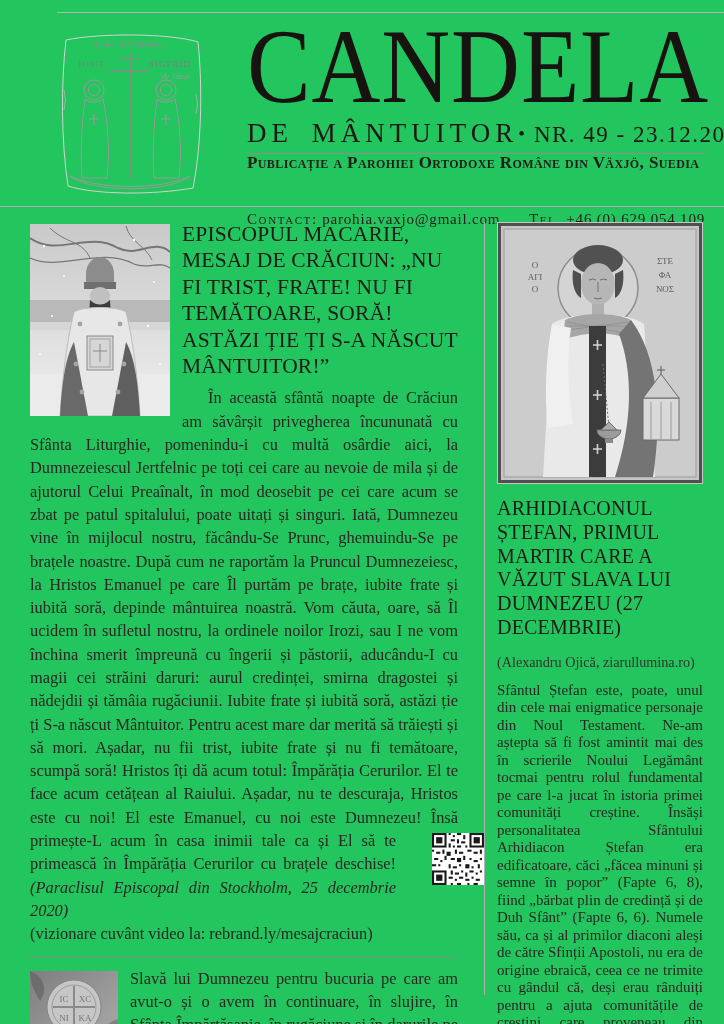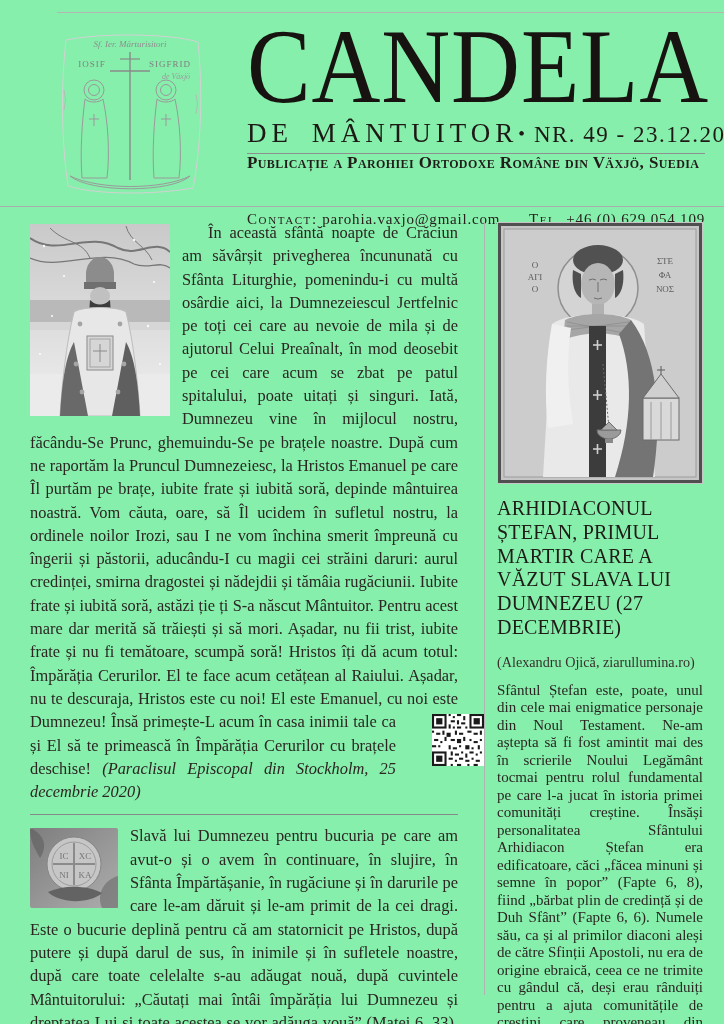--- a/index.html
+++ b/index.html
@@ -1,16 +1,16 @@
 <!DOCTYPE html>
 <html><head>
 <meta charset="utf-8">
 <style>
   html,body{margin:0;padding:0;background:#ffffff;}
-  .page{position:relative;width:724px;height:1024px;background:#86efac;overflow:hidden;
+  .page{position:relative;width:724px;height:1024px;background:#22c55e;overflow:hidden;
         font-family:"Liberation Serif","DejaVu Serif",serif;color:#2a2522;}
   .rule{position:absolute;height:1px;background:#b5b5b5;}
   .top-rule{left:57px;right:0;top:12px;}
   .header-bottom-rule{left:0;right:0;top:206px;background:#adadad;}
 
   
   .sketch{position:absolute;left:54px;top:30px;width:152px;height:168px;}
   .masthead{position:absolute;left:247px;top:14px;width:458px;}
   .mast-title{font-size:106px;line-height:106px;letter-spacing:1px;color:#171310;
               transform:scaleX(0.9);transform-origin:0 0;white-space:nowrap;font-weight:400;}
@@ -158,20 +158,21 @@
           <circle cx="34" cy="52" r="1.1"></circle>
           <circle cx="104" cy="16" r="1.2"></circle>
         <circle cx="124" cy="58" r="1.1"></circle>
           <circle cx="22" cy="92" r="1.1"></circle>
           <circle cx="118" cy="102" r="1.2"></circle>
         <circle cx="10" cy="130" r="1.1"></circle>
           <circle cx="130" cy="140" r="1.1"></circle>
       </g>
     </svg>
 
+    <h2 class="left-title">EPISCOPUL MACARIE, MESAJ DE CRĂCIUN: „NU FI TRIST, FRATE! NU FI TEMĂTOARE, SORĂ! ASTĂZI ȚIE ȚI S-A NĂSCUT MÂNTUITOR!”</h2>
 
     <p class="body-text indent"><span>În această sfântă noapte de Crăciun am săvârșit privegherea încununată cu Sfânta Liturghie, pomenindu-i cu multă osârdie aici, la Dumnezeiescul Jertfelnic pe toți cei care au nevoie de mila și de ajutorul Celui Preaînalt, în mod deosebit pe cei care acum se zbat pe patul spitalului, poate uitați și singuri. Iată, Dumnezeu vine în mijlocul nostru, făcându-Se Prunc, ghemuindu-Se pe brațele noastre. După cum ne raportăm la Pruncul Dumnezeiesc, la Hristos Emanuel pe care Îl purtăm pe brațe, iubite frate și iubită soră, depinde mântuirea noastră. Vom căuta, oare, să Îl ucidem în sufletul nostru, la ordinele noilor Irozi, sau I ne vom închina smerit împreună cu îngerii și păstorii, aducându-I cu magii cei străini daruri: aurul credinței, smirna dragostei și nădejdii și tămâia rugăciunii. Iubite frate și iubită soră, astăzi ție ți S-a născut Mântuitor. Pentru acest mare dar merită să trăiești și să mori. Așadar, nu fii trist, iubite frate și nu fi temătoare, scumpă soră! Hristos îți dă acum totul: Împărăția Cerurilor. El te face acum cetățean al Raiului. Așadar, nu te descuraja, Hristos este cu noi! El este Emanuel, cu noi este Dumnezeu! Însă primește-L</span>
       <span class="qr">
         <svg viewBox="0 0 25 25" width="52" height="52">
           <rect width="25" height="25" fill="#ffffff"></rect>
           <g fill="#1a1a1a">
             <rect x="0" y="0" width="7" height="7"></rect>
               <rect x="18" y="0" width="7" height="7"></rect>
             <rect x="0" y="18" width="7" height="7"></rect>
             <rect x="1" y="1" width="5" height="5" fill="#ffffff"></rect>
@@ -232,20 +233,21 @@
               <rect x="21" y="22" width="2" height="1"></rect>
             <rect x="9" y="24" width="1" height="1"></rect>
               <rect x="12" y="24" width="2" height="1"></rect>
             <rect x="17" y="24" width="1" height="1"></rect>
               <rect x="20" y="24" width="2" height="1"></rect>
           </g>
         </svg>
       </span>
       <span>acum în casa inimii tale ca și El să te primească în Împărăția Cerurilor cu brațele deschise!</span>
       <span class="src-note">(Paraclisul Episcopal din Stockholm, 25 decembrie 2020)</span></p>
+    <div class="video-note">(vizionare cuvânt video la: rebrand.ly/mesajcraciun)</div>
 
     <hr class="left-rule">
 
     <div>
       <svg class="seal" viewBox="0 0 88 80">
         <defs>
           <linearGradient id="sealbg" x1="0" y1="0" x2="1" y2="1">
             <stop offset="0" stop-color="#7e7e7e"></stop>
               <stop offset="1" stop-color="#adadad"></stop>
           </linearGradient>

